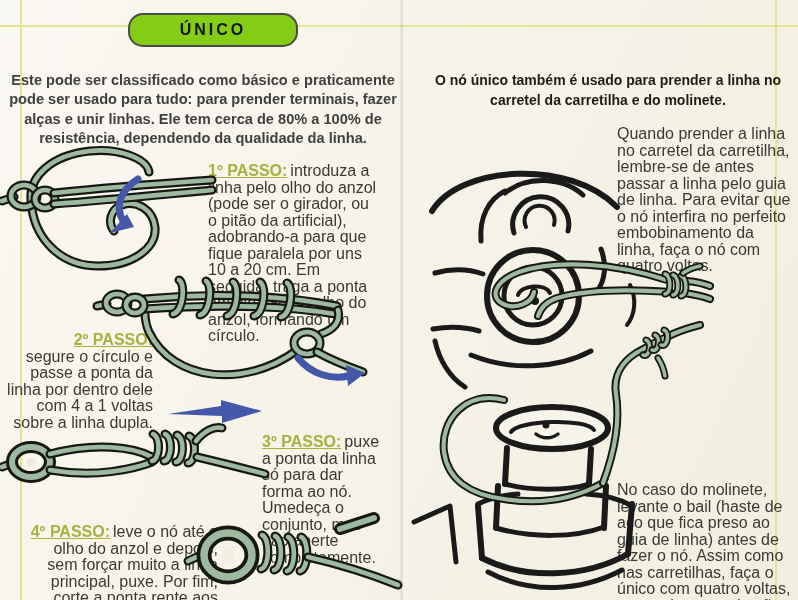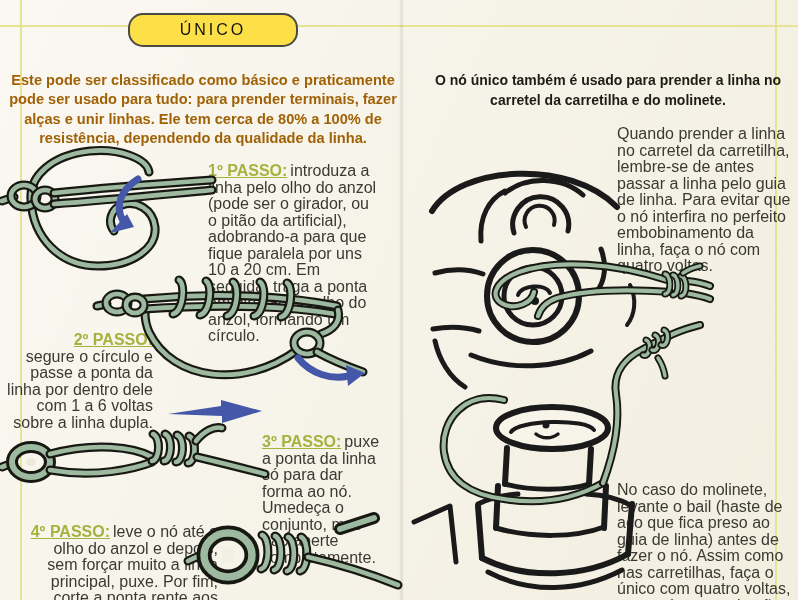--- a/index.html
+++ b/index.html
@@ -7,26 +7,26 @@
     width:798px;height:600px;position:relative;overflow:hidden;
     background:linear-gradient(115deg,#faf8f2 0%,#f6f3e9 45%,#f2eee0 100%);
     font-family:"Liberation Sans",sans-serif;color:#3b3a32;
   }
   .abs{position:absolute;}
   .frame-h{left:0;top:25px;width:798px;height:2px;background:#e7e394;}
   .frame-v{top:0;width:2px;height:600px;background:#e7e394;}
   .gutter{left:399px;top:0;width:5px;height:600px;
     background:linear-gradient(90deg,rgba(110,105,85,0),rgba(110,105,85,0.16),rgba(110,105,85,0));}
   .banner{
-    left:128px;top:13px;width:166px;height:30px;background:#fde047;
+    left:128px;top:13px;width:166px;height:30px;background:#84cc16;
     border:2px solid #4a4a44;border-radius:15px;display:flex;align-items:center;justify-content:center;
-    font-weight:normal;font-size:16px;letter-spacing:3px;color:#14140e;z-index:3;
+    font-weight:bold;font-size:16px;letter-spacing:3px;color:#14140e;z-index:3;
   }
   .intro{left:8px;top:56px;width:390px;text-align:center;font-weight:bold;
-    font-size:14.6px;line-height:19.5px;color:#a16207;}
+    font-size:14.6px;line-height:19.5px;color:#404040;}
   .heading-right{left:424px;top:56px;width:368px;text-align:center;font-weight:bold;
     font-size:14px;line-height:20px;color:#1d1d16;}
   .step-text,.body-text{font-size:16px;line-height:16.5px;color:#3b3a32;}
   .step-label{color:#a6b23e;font-weight:bold;margin-right:3px;text-decoration:underline;}
   .block{display:block;margin-right:0;}
   .ra{text-align:right;}
   svg.abs{overflow:visible;}
   
   .rope,.rope-t,.rope-x,.rope-s,.rope-c{stroke:#181813;fill:none;stroke-linecap:round;stroke-linejoin:round;}
   .ropein,.ropein-t,.ropein-x,.ropein-s,.ropein-c{stroke:#9db9a0;fill:none;stroke-linecap:round;stroke-linejoin:round;}
@@ -52,21 +52,21 @@
   <span>ÚNICO</span>
 </div>
 
 <p class="abs intro">Este pode ser classificado como básico e praticamente pode ser usado para tudo: para prender terminais, fazer alças e unir linhas. Ele tem cerca de 80% a 100% de resistência, dependendo da qualidade da linha.</p>
 
 <p class="abs step-text" style="left:208px;top:147px;width:174px">
   <span class="step-label">1º PASSO:</span><span>introduza a linha pelo olho do anzol (pode ser o girador, ou o pitão da artificial), adobrando-a para que fique paralela por uns 10 a 20 cm. Em seguida, traga a ponta em direção do olho do anzol, formando um círculo.</span>
 </p>
 
 <p class="abs step-text ra" style="left:5px;top:316px;width:148px">
-  <span class="step-label block">2º PASSO:</span><span>segure o círculo e passe a ponta da linha por dentro dele com 1 a 6 voltas sobre a linha dupla.</span>
+  <span class="step-label block">2º PASSO:</span><span>segure o círculo e passe a ponta da linha por dentro dele com 4 a 1 voltas sobre a linha dupla.</span>
 </p>
 
 <p class="abs step-text" style="left:262px;top:418px;width:118px">
   <span class="step-label">3º PASSO:</span><span>puxe a ponta da linha só para dar forma ao nó. Umedeça o conjunto, mas não aperte completamente.</span>
 </p>
 
 <p class="abs step-text ra" style="left:28px;top:508px;width:190px">
   <span class="step-label">4º PASSO:</span><span>leve o nó até o olho do anzol e depois, sem forçar muito a linha principal, puxe. Por fim, corte a ponta rente aos nós.</span>
 </p>
 

